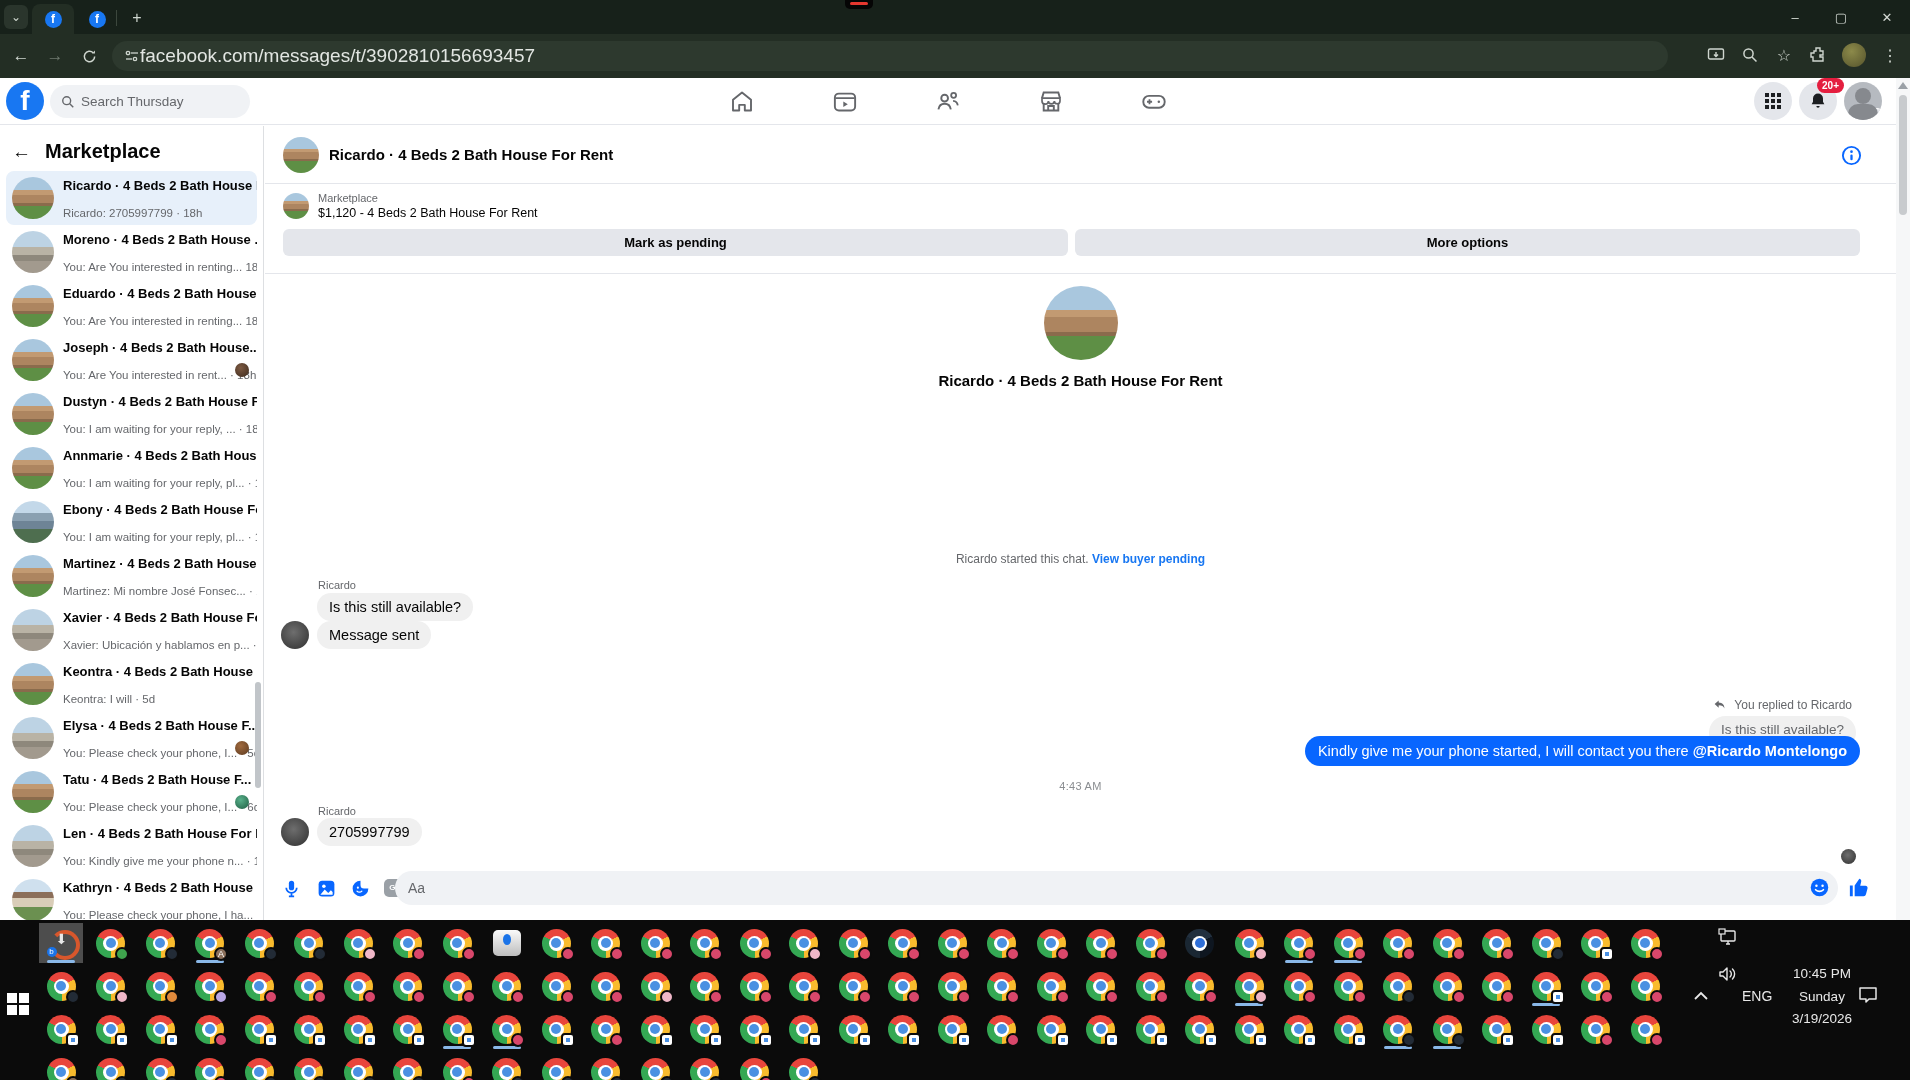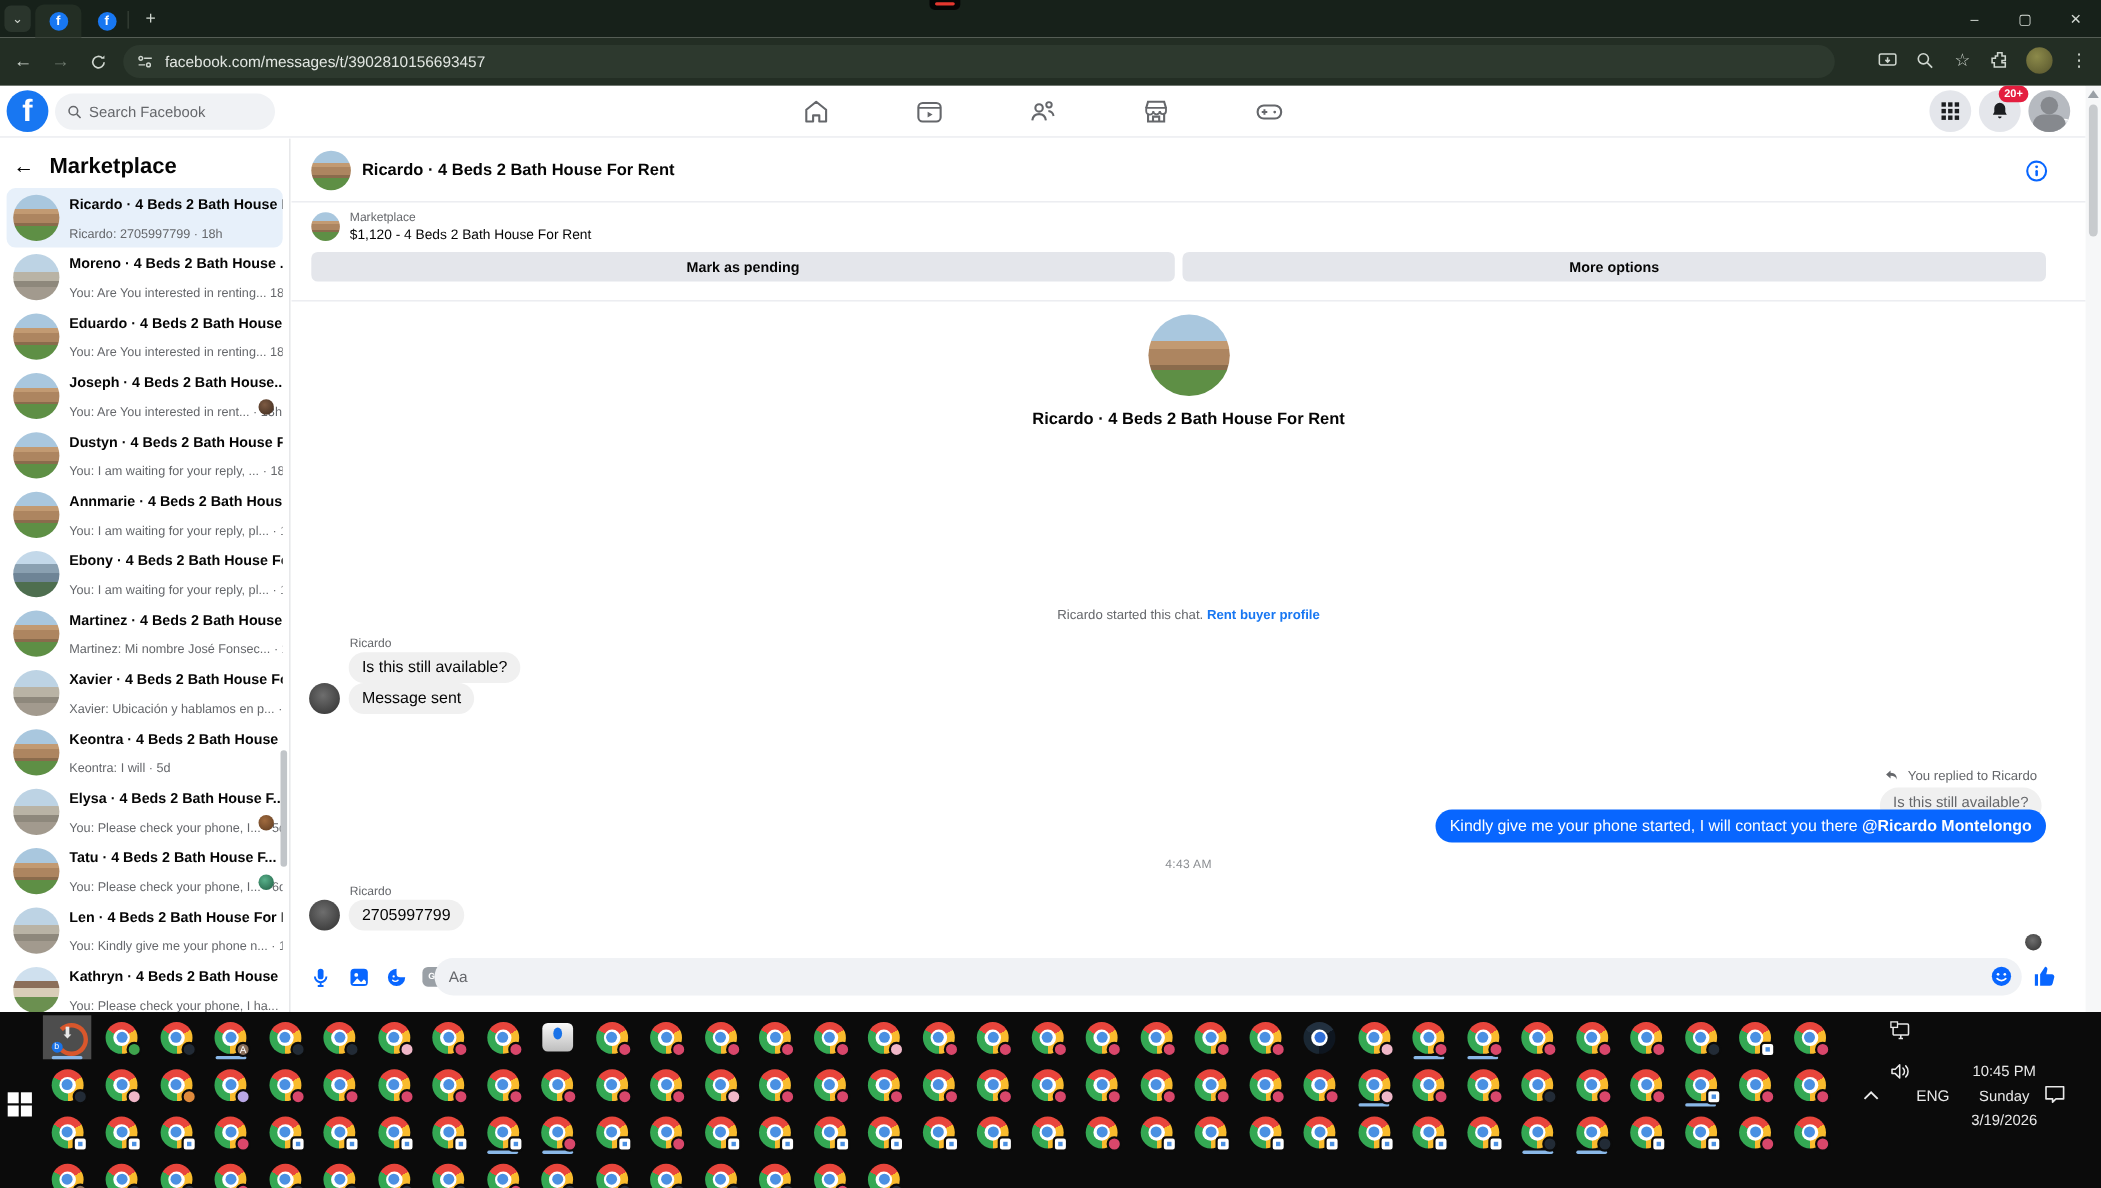--- a/index.html
+++ b/index.html
@@ -23,21 +23,21 @@
     border-radius:0 0 5px 5px; }
   .media-ind i { display:block; margin:2px auto 0; width:18px; height:3px; background:#e5372f; border-radius:2px; }
   .wincontrols { position:absolute; right:0; top:0; height:34px; display:flex; }
   .winbtn { width:46px; height:34px; color:#d4dad4; font-size:13px; display:flex; align-items:center; justify-content:center; }
   .toolbar { position:absolute; left:0; top:34px; width:1910px; height:44px; background:#232e24; }
   .navbtn { position:absolute; top:9px; width:26px; height:26px; color:#cfd6cf; font-size:17px;
     display:flex; align-items:center; justify-content:center; border-radius:50%; }
   .navbtn.dim { color:#6f7a6f; }
   .urlpill { position:absolute; left:112px; top:7px; width:1556px; height:30px; border-radius:15px;
     background:#2d392e; display:flex; align-items:center; }
-  .urltext { color:#e2e6e2; font-size:14px; margin-left:10px; }
+  .urltext { color:#e2e6e2; font-size:19px; }
   .tb-right { position:absolute; right:10px; top:9px; display:flex; gap:14px; align-items:center; }
   .tb-ic { color:#cfd6cf; font-size:16px; width:20px; text-align:center; }
   .tb-avatar { width:24px; height:24px; border-radius:50%; background:radial-gradient(circle at 40% 35%, #8c8a4a, #55532c); }
 
   
   .fb-header { position:absolute; left:0; top:78px; width:1896px; height:47px; background:#fff;
     border-bottom:1px solid #e4e6eb; z-index:5; }
   .fb-logo { position:absolute; left:6px; top:4px; width:38px; height:38px; border-radius:50%;
     background:#1877f2; color:#fff; font-size:28px; font-weight:bold; text-align:center; line-height:38px; }
   .fb-search { position:absolute; left:50px; top:7px; width:200px; height:33px; border-radius:17px;
@@ -242,21 +242,21 @@
     </div>
   </div>
 
   <div class="fb-header">
     <div class="fb-logo">f</div>
     <div class="fb-search">
       <svg width="14" height="14" viewBox="0 0 16 16">
           <circle cx="6.5" cy="6.5" r="4.5" fill="none" stroke="#65676b" stroke-width="1.6"></circle>
           <line x1="10" y1="10" x2="14" y2="14" stroke="#65676b" stroke-width="1.6"></line>
         </svg>
-      <span>Search Facebook</span>
+      <span>Search Thursday</span>
     </div>
     <div class="fb-nav">
       <svg class="navicon" viewBox="0 0 24 24">
           <path d="M4 10.5 12 4l8 6.5V20h-5.5v-5h-5v5H4z" fill="none" stroke="#65676b" stroke-width="1.7" stroke-linejoin="round"></path>
         </svg>
       <svg class="navicon" viewBox="0 0 24 24">
           <rect x="3" y="5" width="18" height="15" rx="3.5" fill="none" stroke="#65676b" stroke-width="1.7"></rect>
           <path d="M3.5 9h17" stroke="#65676b" stroke-width="1.5"></path>
           <path d="M10.5 12l4 2.4-4 2.4z" fill="#65676b"></path>
         </svg>
@@ -465,21 +465,21 @@
         <div class="graybtn">Mark as pending</div>
         <div class="graybtn">More options</div>
       </div>
       <div class="body-divider"></div>
 
       <div class="intro">
         <div class="intro-avatar h-brick"></div>
         <div class="intro-title">Ricardo · 4 Beds 2 Bath House For Rent</div>
       </div>
       <div class="started">
-        <span>Ricardo started this chat. </span><a href="#">Rent buyer profile</a>
+        <span>Ricardo started this chat. </span><a href="#">View buyer pending</a>
       </div>
 
       <div class="msg-label" style="left:53px; top:453px">Ricardo</div>
       <div class="msgrow" style="left:52px; top:467px">
         <div class="bubble">Is this still available?</div>
       </div>
       <div class="msgrow" style="left:16px; top:495px">
         <div class="msg-avatar"></div>
         <div class="bubble">Message sent</div>
       </div>

